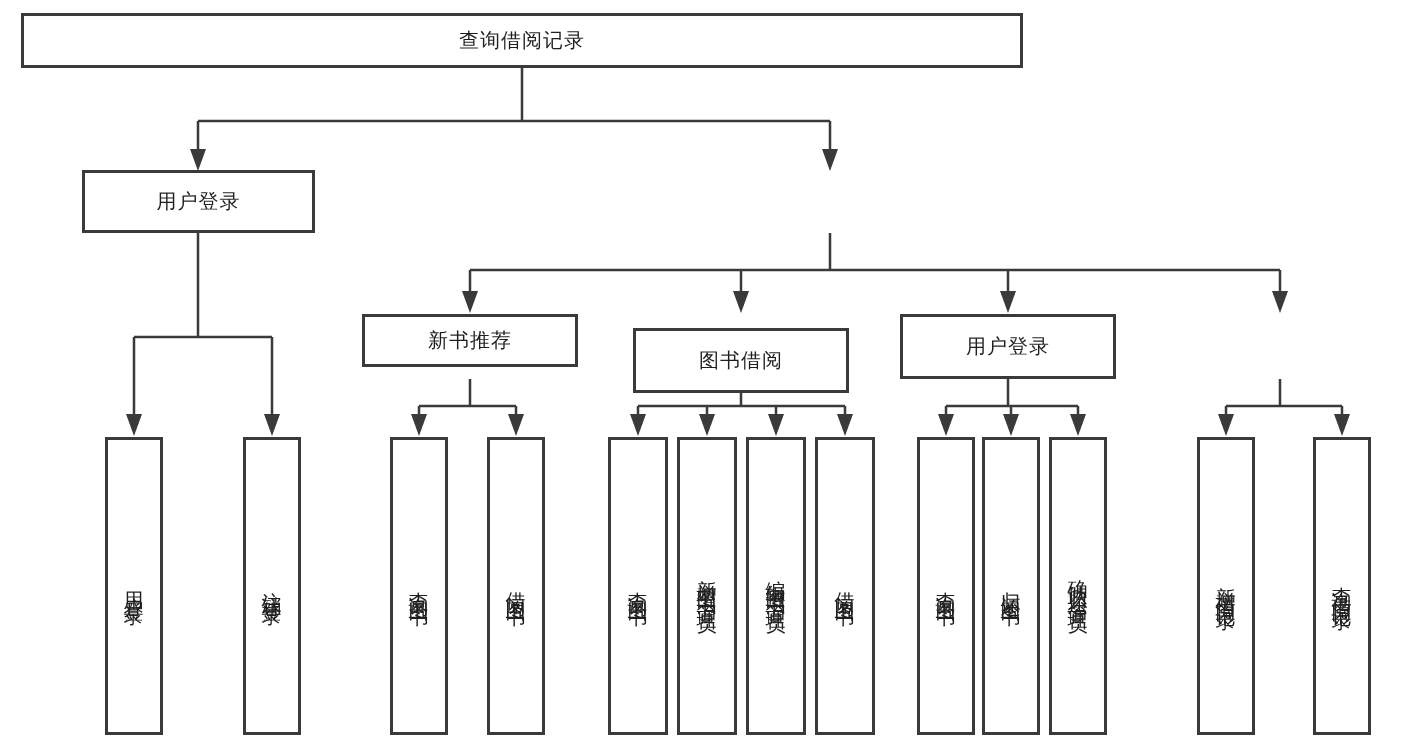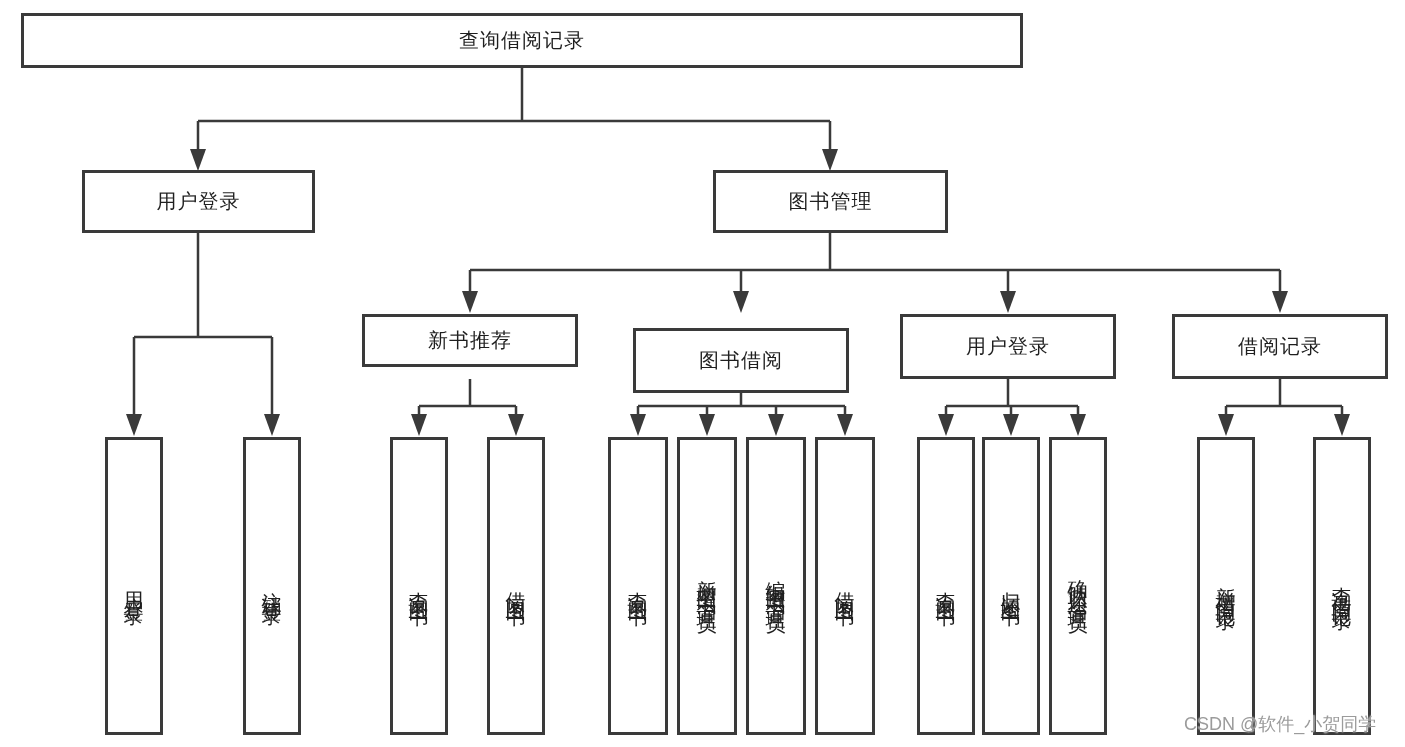--- a/index.html
+++ b/index.html
@@ -93,26 +93,24 @@
     <polygon points="1070,414 1086,414 1078,436"></polygon>
 
     <path d="M1280 379 V406 M1226 406 H1342 M1226 406 V416 M1342 406 V416"></path>
     <polygon points="1218,414 1234,414 1226,436"></polygon>
     <polygon points="1334,414 1350,414 1342,436"></polygon>
   </svg>
 
   <div class="hbox" style="left:21px;top:13px;width:1002px;height:55px">查询借阅记录</div>
 
   <div class="hbox" style="left:82px;top:170px;width:233px;height:63px">用户登录</div>
-  <div class="hbox" style="left:713px;top:170px;width:235px;height:63px">图书管理</div>
 
   <div class="hbox" style="left:362px;top:314px;width:216px;height:53px">新书推荐</div>
   <div class="hbox" style="left:633px;top:328px;width:216px;height:65px">图书借阅</div>
   <div class="hbox" style="left:900px;top:314px;width:216px;height:65px">用户登录</div>
-  <div class="hbox" style="left:1172px;top:314px;width:216px;height:65px">借阅记录</div>
 
   <div class="vbox" style="left:105px;top:437px;width:58px;height:298px">
     <span>用户登录</span>
   </div>
   <div class="vbox" style="left:243px;top:437px;width:58px;height:298px">
     <span>注销登录</span>
   </div>
 
   <div class="vbox" style="left:390px;top:437px;width:58px;height:298px">
     <span>查询图书</span>
@@ -144,15 +142,14 @@
     <span>确认归还（管理员）</span>
   </div>
 
   <div class="vbox" style="left:1197px;top:437px;width:58px;height:298px">
     <span>新增借阅记录</span>
   </div>
   <div class="vbox" style="left:1313px;top:437px;width:58px;height:298px">
     <span>查询借阅记录</span>
   </div>
 
-  <div class="watermark">CSDN @软件_小贺同学</div>
 
 </div>
 
 </body></html>

